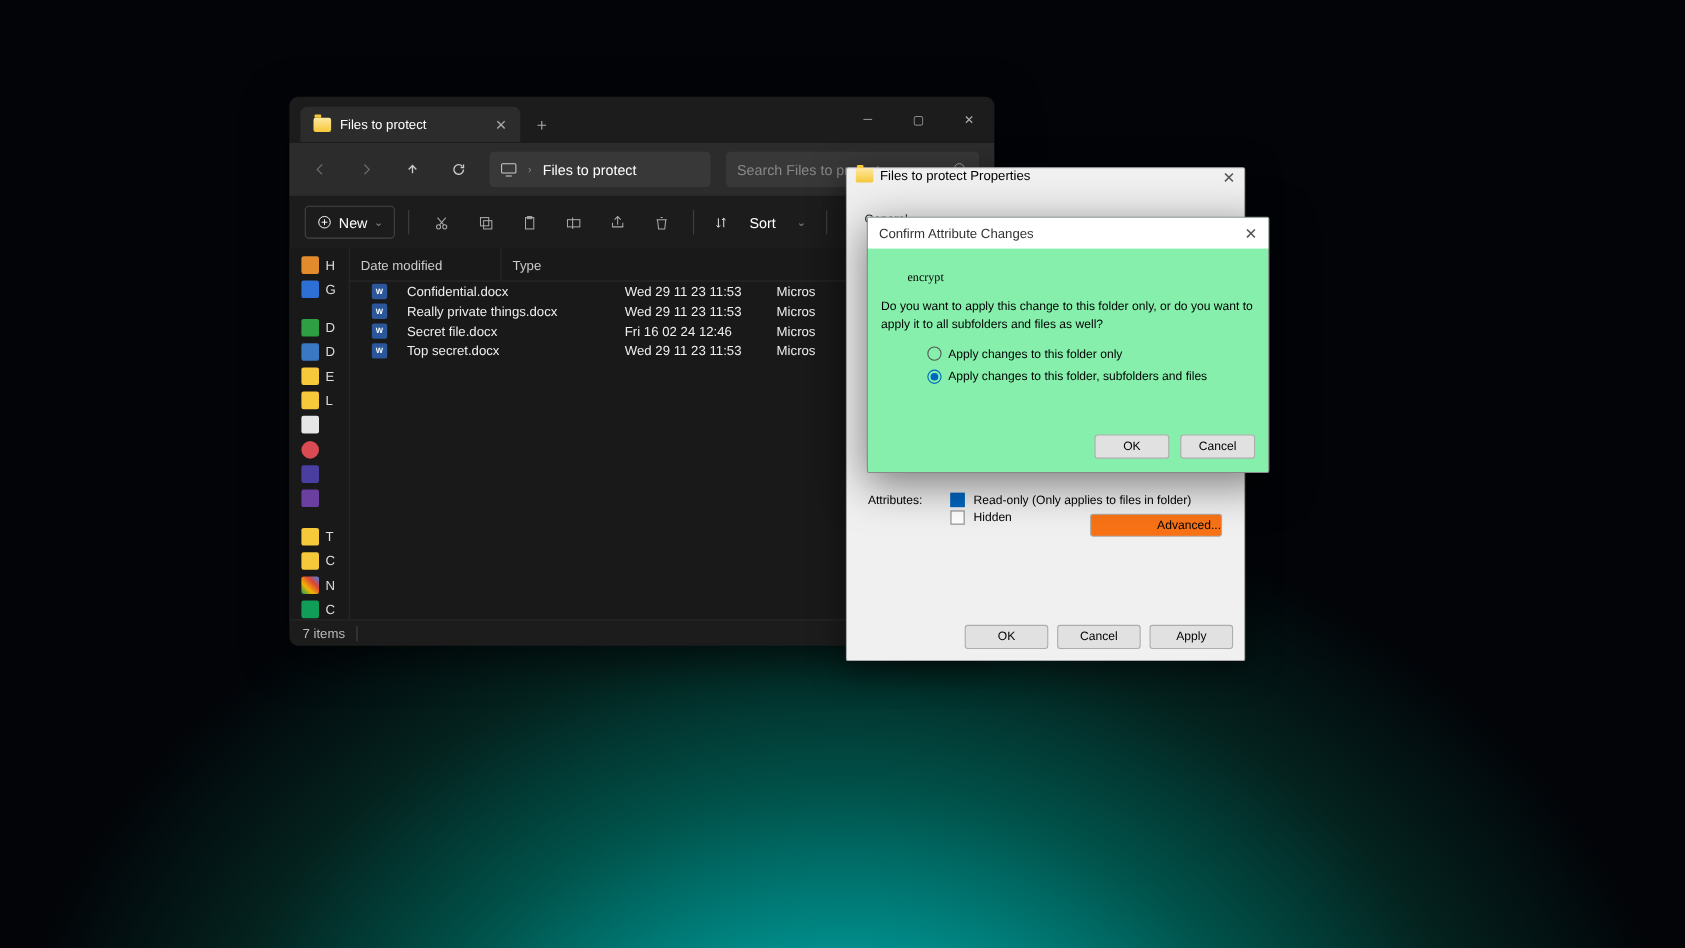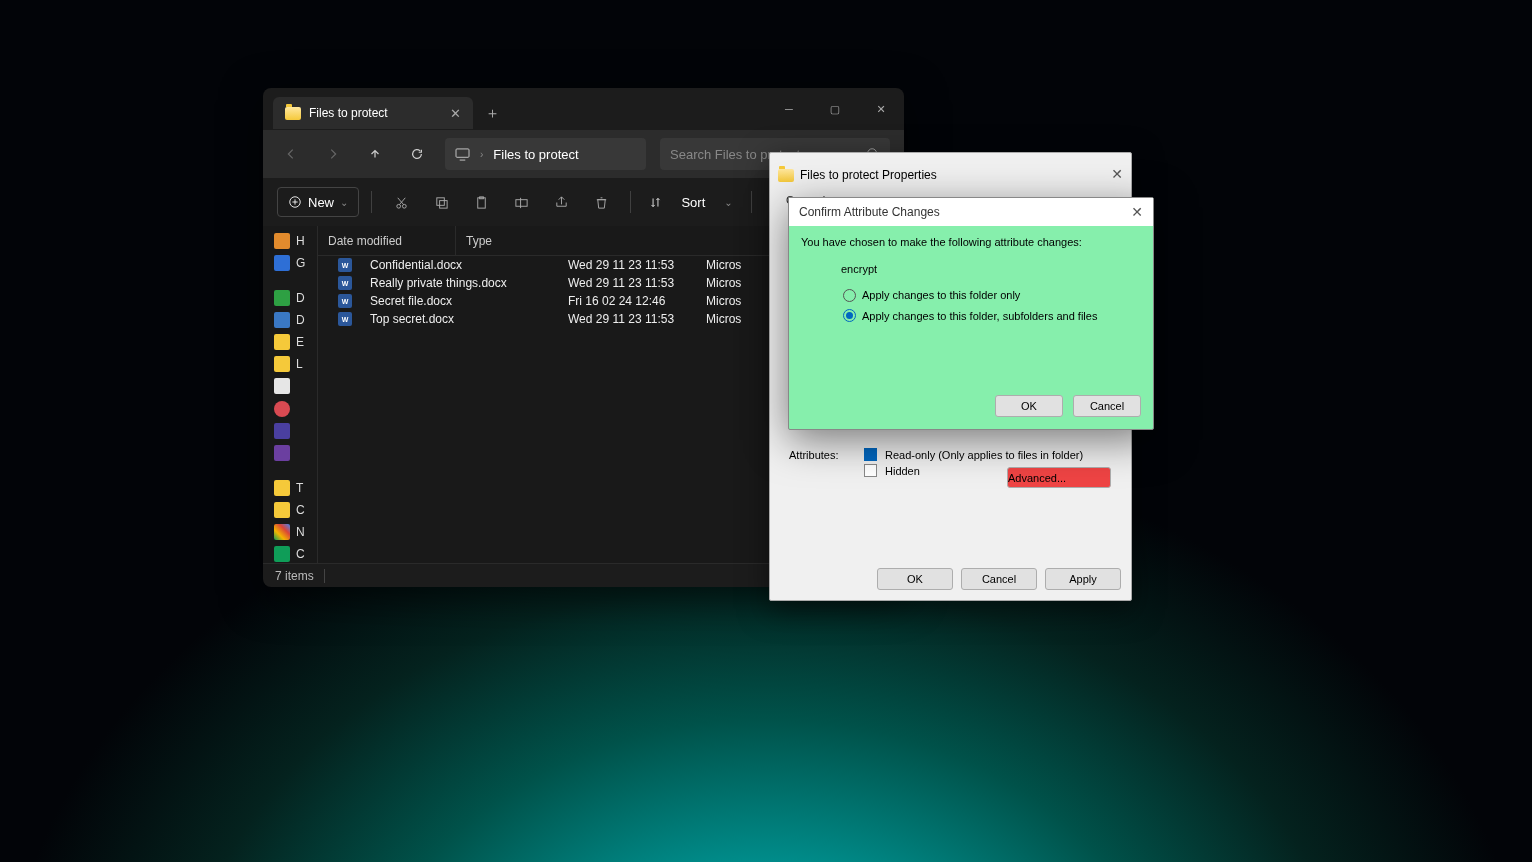--- a/index.html
+++ b/index.html
@@ -57,41 +57,41 @@
 .fic { width: 14px; height: 14px; background: #2b579a; border-radius: 2px; display: flex; align-items: center; justify-content: center; color: #fff; font-size: 7px; font-weight: bold; }
 .status { height: 24px; display: flex; align-items: center; padding: 0 12px; font-size: 12px; color: #bbb; border-top: 1px solid #2a2a2a; }
 .status .vbar { width: 1px; height: 14px; background: #444; margin-left: 10px; }
 
 
 .props {
   position: absolute; left: 769px; top: 152px; width: 363px; height: 449px;
   background: #f0f0f0; color: #000; border: 1px solid #aaa; border-radius: 2px;
   box-shadow: 0 8px 30px rgba(0,0,0,.5); font-size: 11px;
 }
-.props-title { height: 29px; display: flex; align-items: flex-end; padding: 0 8px; gap: 6px; font-size: 12px; }
+.props-title { height: 29px; display: flex; align-items: flex-start; padding: 0 8px; gap: 6px; font-size: 12px; }
 .props-title .x { margin-left: auto; color: #555; font-size: 14px; }
 .props-body { padding: 8px 14px; }
 .attr-row { display: flex; align-items: center; gap: 8px; margin: 3px 0 3px 80px; position: relative; }
 .attr-label { position: absolute; left: -75px; top: 1px; }
 .cbx { width: 13px; height: 13px; border: 1px solid #888; background: #fff; display: inline-block; }
 .cbx.indet { background: #0067c0; border-color: #0067c0; }
-.advbtn { position: absolute; right: 20px; top: 314px; width: 104px; height: 21px; border: 1px solid #adadad; background: #ef4444; font-size: 11px; border-radius: 3px; text-align: left; line-height: 20px; }
+.advbtn { position: absolute; right: 20px; top: 314px; width: 120px; height: 21px; border: 1px solid #adadad; background: #f97316; font-size: 11px; border-radius: 3px; text-align: right; line-height: 20px; }
 .props-btns { position: absolute; bottom: 10px; right: 10px; display: flex; gap: 8px; }
 .props-btns button, .dlg-btns button { width: 76px; height: 22px; border: 1px solid #adadad; background: #e1e1e1; font-size: 11px; border-radius: 3px; cursor: pointer; }
 
 
 .dlg {
   position: absolute; left: 788px; top: 197px; width: 366px; height: 233px;
   background: #86efac; color: #000; border: 1px solid #888; border-radius: 2px;
   box-shadow: 0 10px 40px rgba(0,0,0,.5); font-size: 11px;
 }
 .dlg-title { height: 28px; display: flex; align-items: center; padding: 0 10px; font-size: 12px; color: #333; background: #fff; }
 .dlg-title .x { margin-left: auto; color: #555; font-size: 14px; }
 .dlg-body { padding: 8px 12px; line-height: 1.5; }
-.dlg-change { margin: 10px 0 10px 40px; }
+.dlg-change { margin: 10px 0 10px 24px; font-family: Liberation Serif, serif; }
 .dlg-radio { display: flex; align-items: center; gap: 6px; margin: 4px 0 4px 42px; }
 .radio { width: 13px; height: 13px; border: 1px solid #555; border-radius: 50%; display: inline-flex; align-items: center; justify-content: center; }
 .radio.sel { border-color: #0067c0; }
 .radio.sel::after { content: ""; width: 7px; height: 7px; background: #0067c0; border-radius: 50%; }
 .dlg-btns { position: absolute; bottom: 12px; right: 12px; display: flex; gap: 10px; }
 .dlg-btns button { width: 68px; }
 
 .folder-icon { width: 16px; height: 13px; background: linear-gradient(#ffe79e,#f5c93a); border-radius: 2px; display: inline-block; position: relative; }
 .folder-icon::before { content:""; position:absolute; top:-3px; left:1px; width:6px; height:3px; background:#f5c93a; border-radius:1px 1px 0 0; }
 
@@ -349,22 +349,22 @@
     <button>Apply</button>
   </div>
 </div>
 
 <div class="dlg">
   <div class="dlg-title">
     <span>Confirm Attribute Changes</span>
     <span class="x">✕</span>
   </div>
   <div class="dlg-body">
-    <div>You have chosen to make the following attribute changes:</div>
     <div class="dlg-change">encrypt</div>
+    <div style="margin-bottom:10px">Do you want to apply this change to this folder only, or do you want to apply it to all subfolders and files as well?</div>
     <div class="dlg-radio">
       <span class="radio"></span>
       <span>Apply changes to this folder only</span>
     </div>
     <div class="dlg-radio">
       <span class="radio sel"></span>
       <span>Apply changes to this folder, subfolders and files</span>
     </div>
   </div>
   <div class="dlg-btns">

